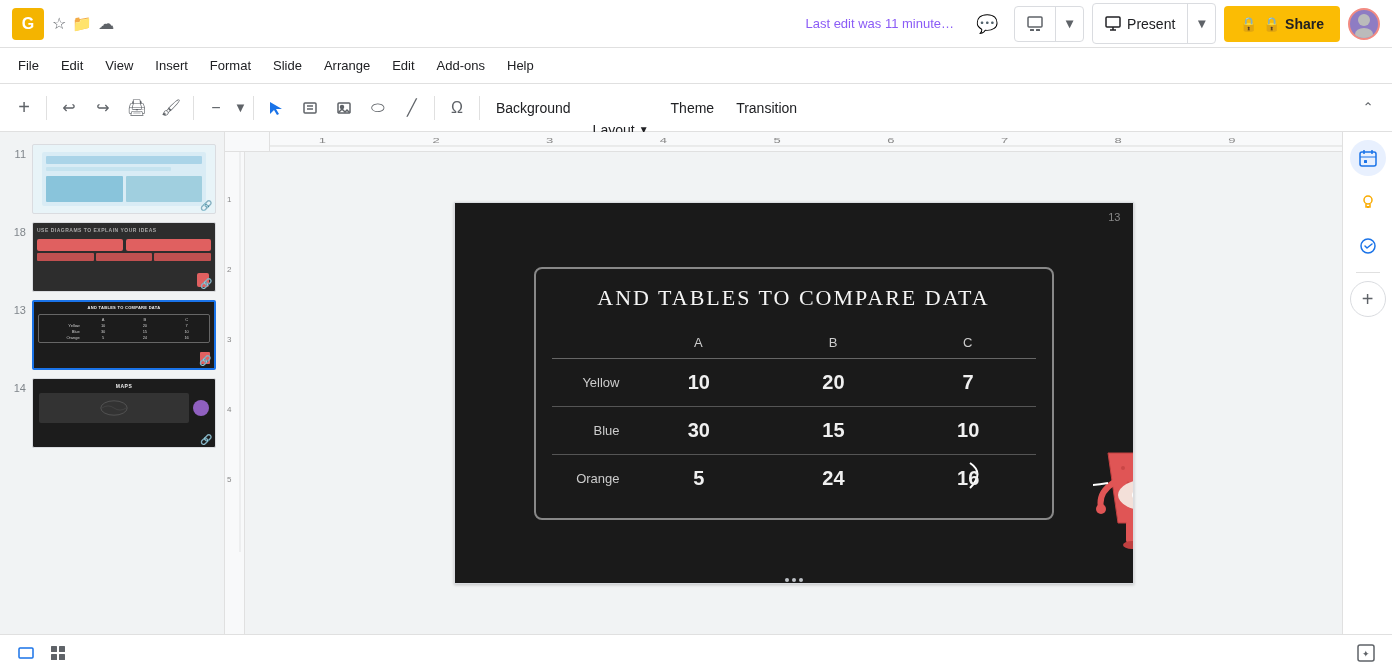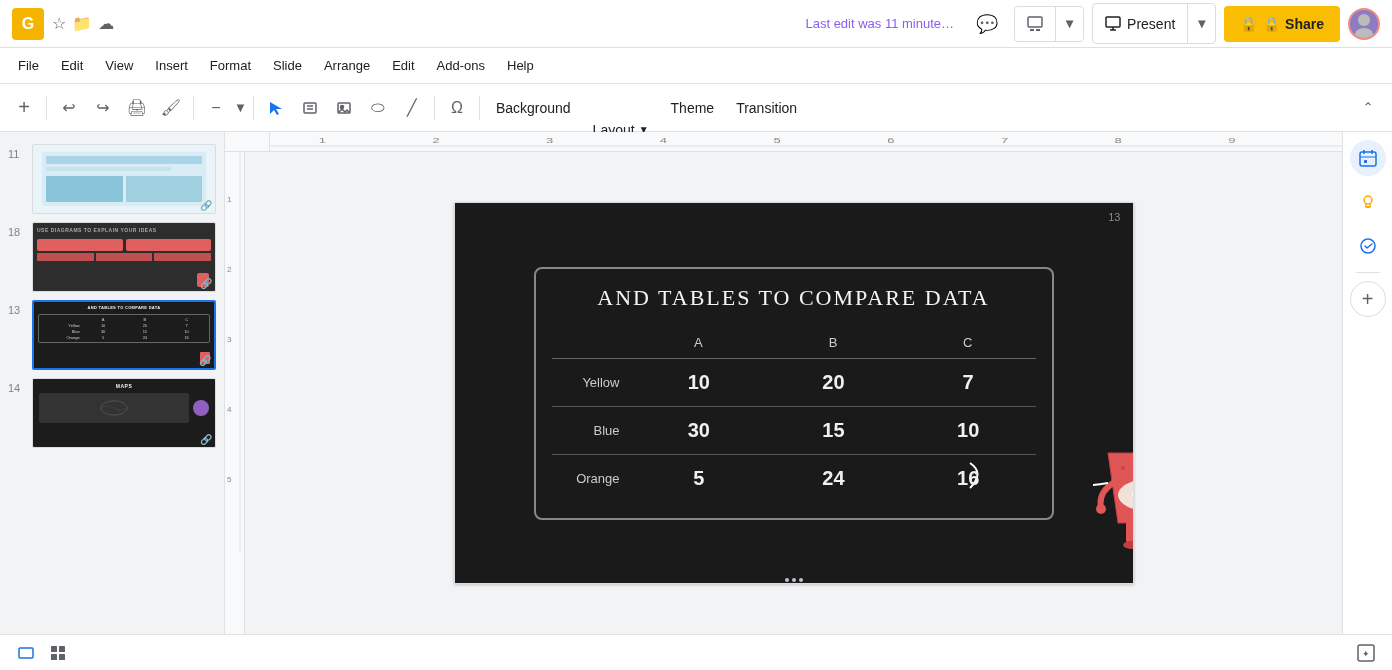--- a/index.html
+++ b/index.html
@@ -36,21 +36,21 @@
     .btn-theme { background: transparent; color: #202124; border: none; }
     .btn-transition { background: transparent; color: #202124; border: none; }
     .collapse-btn { margin-left: auto; width: 32px; height: 32px; border: none; background: transparent; cursor: pointer; border-radius: 4px; display: flex; align-items: center; justify-content: center; color: #5f6368; }
 
     
     .main-content { display: flex; flex: 1; overflow: hidden; }
 
     
     .slides-panel { width: 225px; background: #f1f3f4; overflow-y: auto; padding: 8px 0; border-right: 1px solid #e0e0e0; flex-shrink: 0; }
     .slide-item { display: flex; align-items: flex-start; gap: 6px; padding: 4px 8px; cursor: pointer; }
-    .slide-num { font-size: 11px; color: #80868b; width: 18px; text-align: left; padding-top: 4px; }
+    .slide-num { font-size: 11px; color: #80868b; width: 18px; text-align: right; padding-top: 4px; }
     .slide-thumb { flex: 1; border: 1px solid #dadce0; background: #fff; border-radius: 2px; overflow: hidden; position: relative; }
     .slide-icon { position: absolute; bottom: 2px; right: 2px; color: #80868b; font-size: 10px; }
 
     
     .canvas-area { flex: 1; display: flex; flex-direction: column; overflow: hidden; background: #f1f3f4; }
     .ruler-h { height: 20px; background: #f8f9fa; border-bottom: 1px solid #e0e0e0; position: relative; overflow: hidden; }
     .canvas-container { flex: 1; overflow: auto; display: flex; align-items: center; justify-content: center; padding: 20px; position: relative; }
     .slide-canvas { width: 680px; height: 382px; background: #2d2d2d; border: 1px solid #dadce0; box-shadow: 0 1px 3px rgba(0,0,0,0.2); position: relative; overflow: hidden; }
     
     

